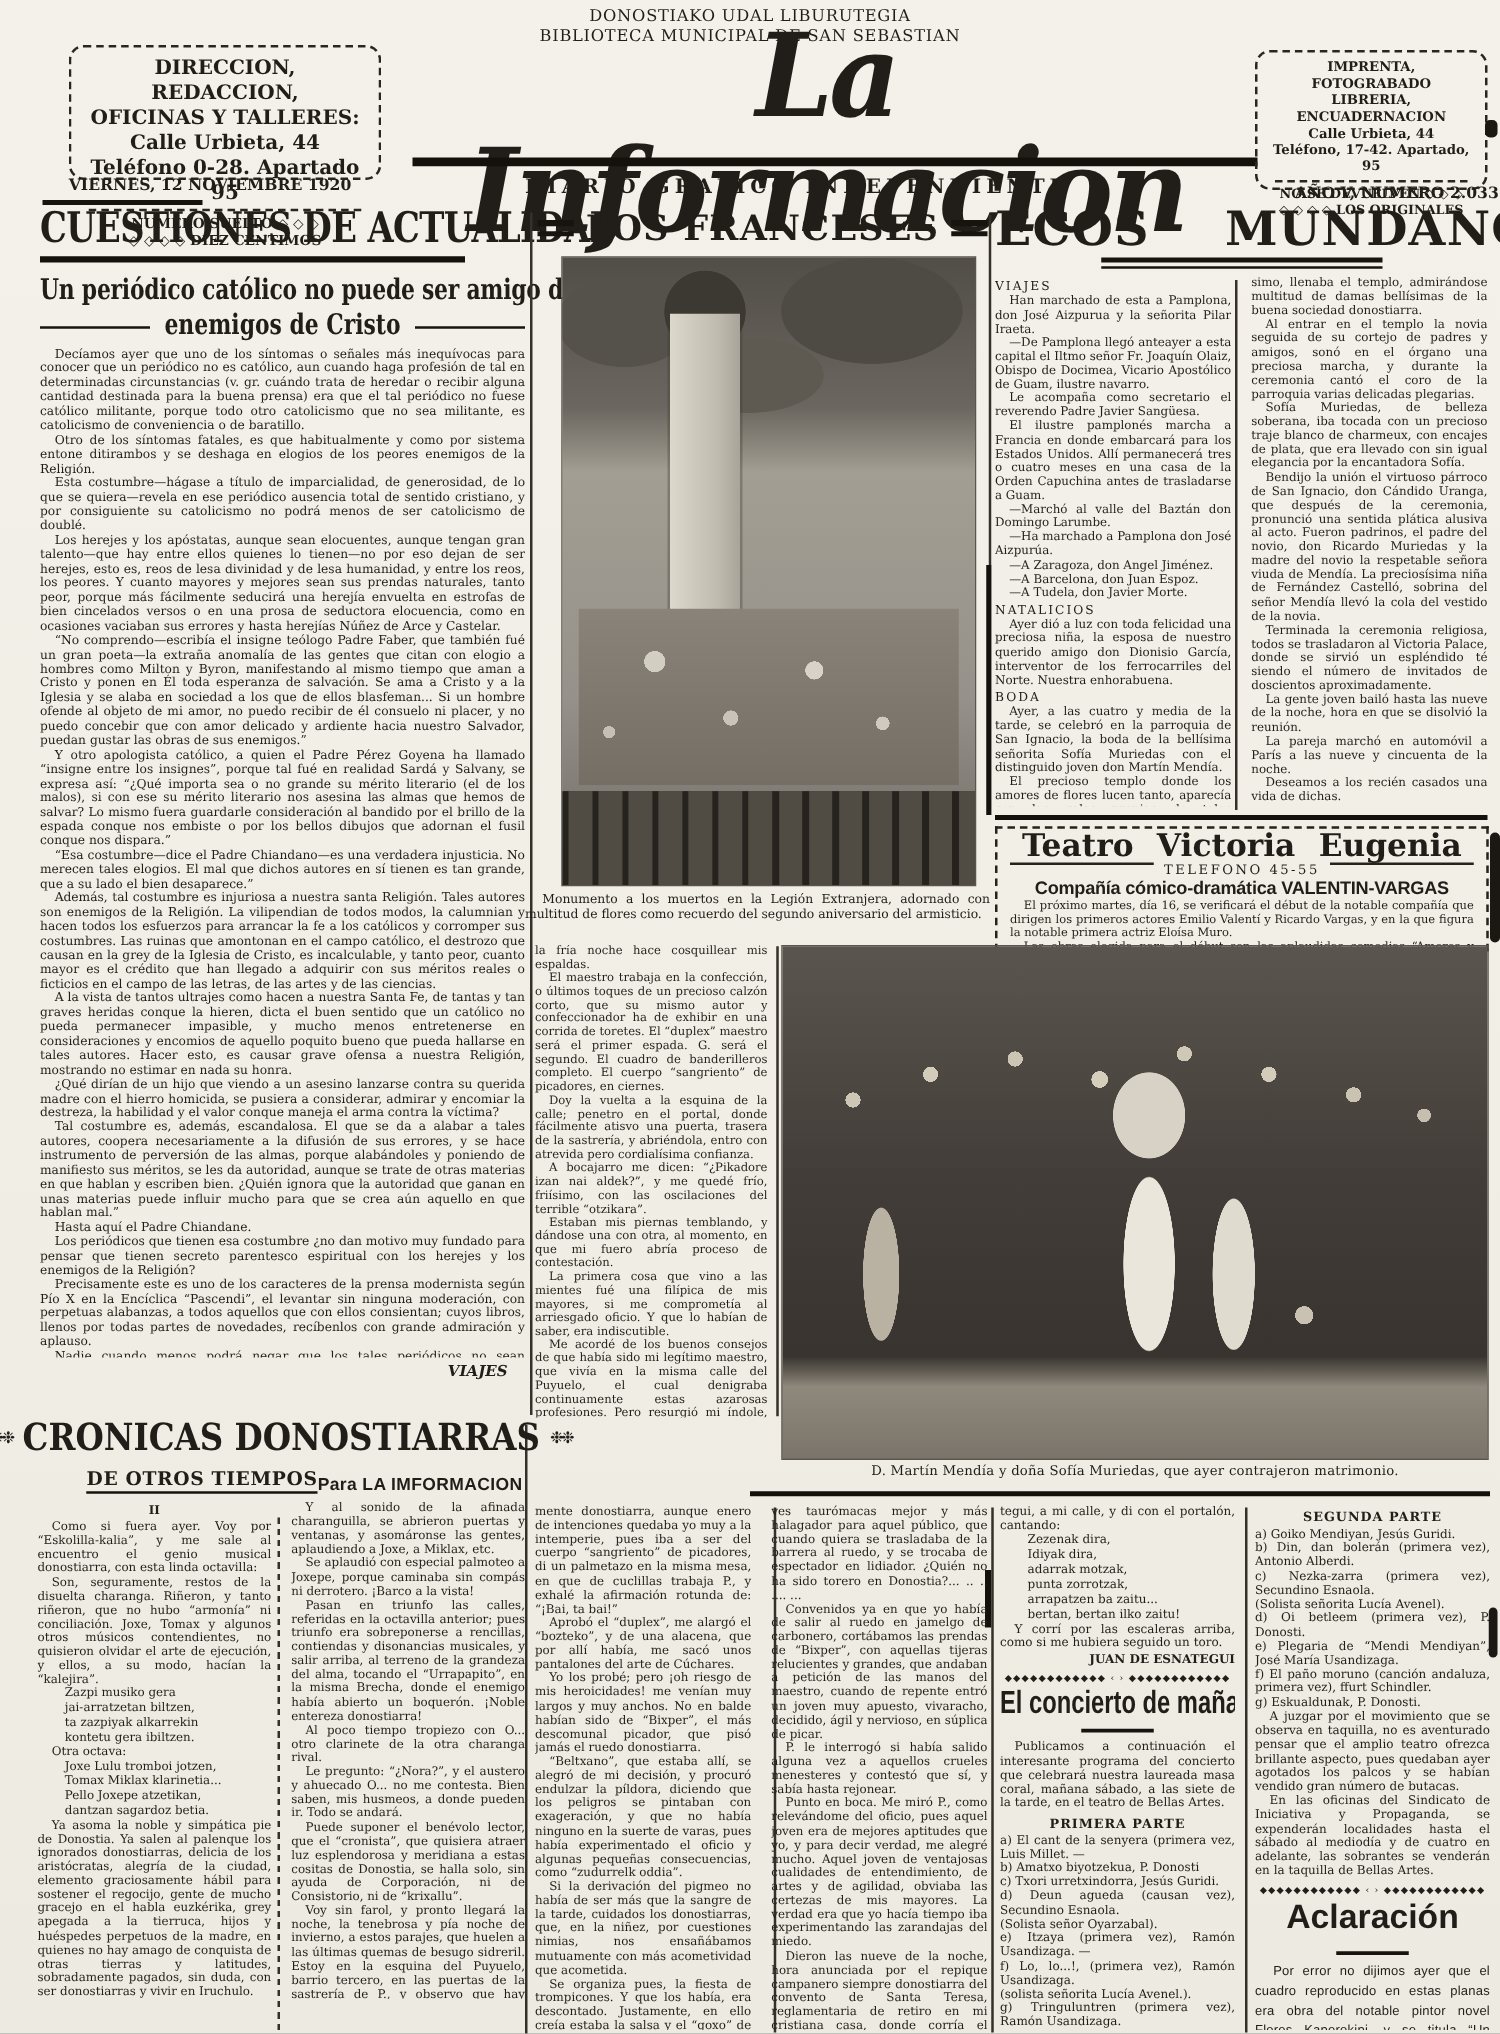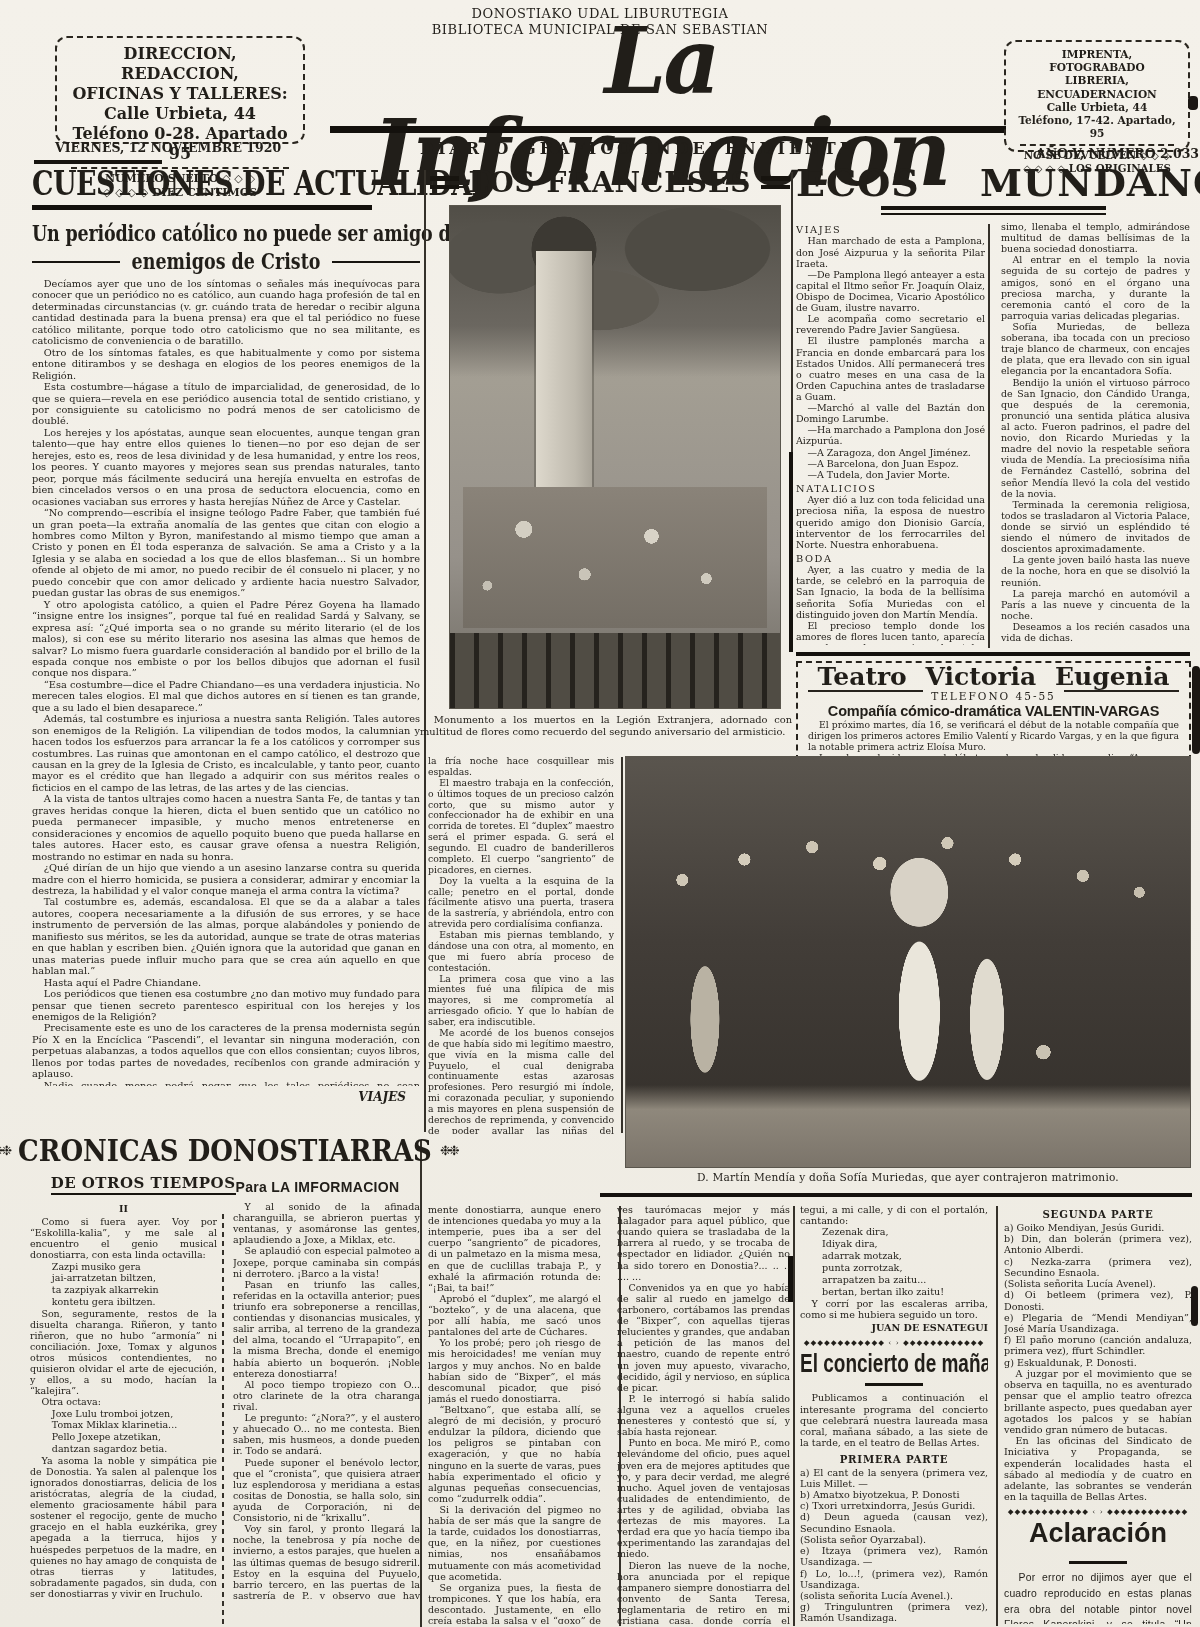--- a/index.html
+++ b/index.html
@@ -121,21 +121,21 @@
     linear-gradient(180deg,transparent 80%,#8f887c 86%,#7b746a 100%),
     linear-gradient(180deg,#5a554e 0%,#423d38 45%,#322e29 100%)}
   .wed-caption{position:absolute;left:626px;top:1171px;width:564px;text-align:center;font-size:10.6px;letter-spacing:.2px}
   .wed-rule{position:absolute;left:600px;top:1193px;width:592px;height:4px;background:#14110d}
 
   
   .cronicas{position:absolute;left:30px;top:1136px;width:390px}
   .cr-headrow{display:flex;align-items:center;justify-content:center;gap:8px}
   .cr-orn{font-size:13px;letter-spacing:-2px;line-height:.8}
   .cr-title{font-size:26px;font-weight:bold;white-space:nowrap;transform:scaleY(1.15);transform-origin:center}
-  .cr-subrow{display:flex;justify-content:center;align-items:flex-end;margin-top:8px;padding:0 2px}
+  .cr-subrow{display:flex;justify-content:flex-end;align-items:flex-end;margin-top:8px;padding:0 2px}
   .cr-sub-left{font-size:15px;font-weight:bold;border-bottom:2.5px solid #17140f;padding-bottom:1px;letter-spacing:.5px}
   .cr-sub-right{font-family:"Liberation Sans",sans-serif;font-size:14px;font-weight:bold;letter-spacing:.3px}
   .cr-cols{display:flex;gap:16px;margin-top:6px}
   .cr-col{width:187px;height:398px;overflow:hidden;font-size:9.5px}
 
   
   .toros-bottom{position:absolute;left:428px;top:1204px;width:362px;display:flex;gap:16px}
   .tb-col{width:173px;height:420px;overflow:hidden;font-size:9.5px}
 
   
@@ -296,20 +296,21 @@
     <div class="teatro-body textcol">
         <p class="p">El próximo martes, día 16, se verificará el début de la notable compañía que dirigen los primeros actores Emilio Valentí y Ricardo Vargas, y en la que figura la notable primera actriz Eloísa Muro.</p>
         <p class="p">Las obras elegida para el début son las aplaudidas comedias “Amores y amoríos” y “El condado de Mairena”.</p>
       </div>
   </div>
 
   <div class="toros-top textcol">
       <p class="p noindent">la fría noche hace cosquillear mis espaldas.</p>
       <p class="p">El maestro trabaja en la confección, o últimos toques de un precioso calzón corto, que su mismo autor y confeccionador ha de exhibir en una corrida de toretes. El “duplex” maestro será el primer espada. G. será el segundo. El cuadro de banderilleros completo. El cuerpo “sangriento” de picadores, en ciernes.</p>
       <p class="p">Doy la vuelta a la esquina de la calle; penetro en el portal, donde fácilmente atisvo una puerta, trasera de la sastrería, y abriéndola, entro con atrevida pero cordialísima confianza.</p>
+      <p class="p">A bocajarro me dicen: “¿Pikadore izan nai aldek?”, y me quedé frío, friísimo, con las oscilaciones del terrible “otzikara”.</p>
       <p class="p">Estaban mis piernas temblando, y dándose una con otra, al momento, en que mi fuero abría proceso de contestación.</p>
       <p class="p">La primera cosa que vino a las mientes fué una filípica de mis mayores, si me comprometía al arriesgado oficio. Y que lo habían de saber, era indiscutible.</p>
       <p class="p">Me acordé de los buenos consejos de que había sido mi legítimo maestro, que vivía en la misma calle del Puyuelo, el cual denigraba continuamente estas azarosas profesiones. Pero resurgió mi índole, mi corazonada peculiar, y suponiendo a mis mayores en plena suspensión de derechos de reprimenda, y convencido de poder avallar las niñas del pedagogo, con la lealtad y buena intención de mi compromiso esencial-</p>
     </div>
 
   <div class="photo wedding"></div>
   <div class="wed-caption">D. Martín Mendía y doña Sofía Muriedas, que ayer contrajeron matrimonio.</div>
   <div class="wed-rule"></div>
 
   <div class="cronicas">
@@ -319,25 +320,25 @@
       <div class="cr-orn">❉❉</div>
     </div>
     <div class="cr-subrow">
       <div class="cr-sub-left">DE OTROS TIEMPOS</div>
       <div class="cr-sub-right">Para LA IMFORMACION</div>
     </div>
     <div class="cr-cols">
       <div class="cr-col textcol">
           <p class="p centerhead">II</p>
           <p class="p">Como si fuera ayer. Voy por “Eskolilla-kalia”, y me sale al encuentro el genio musical donostiarra, con esta linda octavilla:</p>
+          <p class="p">Son, seguramente, restos de la disuelta charanga. Riñeron, y tanto riñeron, que no hubo “armonía” ni conciliación. Joxe, Tomax y algunos otros músicos contendientes, no quisieron olvidar el arte de ejecución, y ellos, a su modo, hacían la “kalejira”.</p>
           <p class="p verse">Zazpi musiko gera
 jai-arratzetan biltzen,
 ta zazpiyak alkarrekin
 kontetu gera ibiltzen.</p>
-          <p class="p">Son, seguramente, restos de la disuelta charanga. Riñeron, y tanto riñeron, que no hubo “armonía” ni conciliación. Joxe, Tomax y algunos otros músicos contendientes, no quisieron olvidar el arte de ejecución, y ellos, a su modo, hacían la “kalejira”.</p>
           <p class="p">Otra octava:</p>
           <p class="p verse">Joxe Lulu tromboi jotzen,
 Tomax Miklax klarinetia...
 Pello Joxepe atzetikan,
 dantzan sagardoz betia.</p>
           <p class="p">Ya asoma la noble y simpática pie de Donostia. Ya salen al palenque los ignorados donostiarras, delicia de los aristócratas, alegría de la ciudad, elemento graciosamente hábil para sostener el regocijo, gente de mucho gracejo en el habla euzkérika, grey apegada a la tierruca, hijos y huéspedes perpetuos de la madre, en quienes no hay amago de conquista de otras tierras y latitudes, sobradamente pagados, sin duda, con ser donostiarras y vivir en Iruchulo.</p>
         </div>
       <div class="cr-col textcol">
           <p class="p">Y al sonido de la afinada charanguilla, se abrieron puertas y ventanas, y asomáronse las gentes, aplaudiendo a Joxe, a Miklax, etc.</p>
           <p class="p">Se aplaudió con especial palmoteo a Joxepe, porque caminaba sin compás ni derrotero. ¡Barco a la vista!</p>

